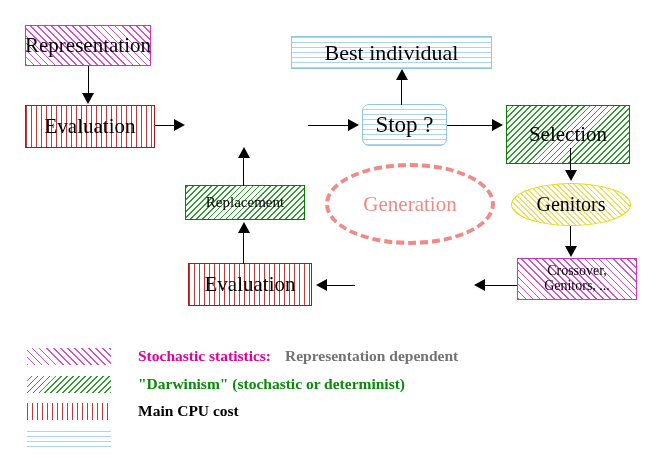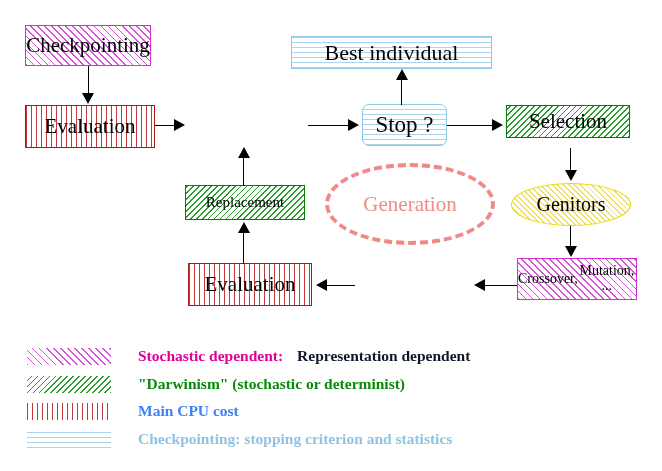--- a/index.html
+++ b/index.html
@@ -62,58 +62,58 @@
   .ahead.right{border-left:11px solid #000;border-top:6px solid transparent;border-bottom:6px solid transparent;}
   .ahead.left{border-right:11px solid #000;border-top:6px solid transparent;border-bottom:6px solid transparent;}
   .ahead.down{border-top:11px solid #000;border-left:6px solid transparent;border-right:6px solid transparent;}
   .ahead.up{border-bottom:11px solid #000;border-left:6px solid transparent;border-right:6px solid transparent;}
 
   
   .legend-row{position:absolute;display:flex;align-items:center;}
   .swatch{width:84px;height:17px;box-sizing:border-box;}
   .legend-text{margin-left:27px;font-size:15.5px;font-weight:bold;white-space:nowrap;}
   .lt-magenta{color:#e3009a;}
-  .lt-gold{color:#0f172a;}
+  .lt-gold{color:#737373;}
   .lt-green{color:#0a8a0a;}
-  .lt-red{color:#3b82f6;}
+  .lt-red{color:#000000;}
   .lt-blue{color:#8fc3e4;}
 </style>
 </head>
 <body>
 
 <div id="canvas">
 
   <div class="node box h-magenta" style="left:25px;top:25px;width:126px;height:41px;">
-    <span class="lbl" style="font-size:21px;">Checkpointing</span>
+    <span class="lbl" style="font-size:21px;">Representation</span>
   </div>
 
   <div class="node box h-red" style="left:25px;top:105px;width:130px;height:43px;">
     <span class="lbl" style="font-size:21px;">Evaluation</span>
   </div>
 
 
   <div class="node box h-blue" style="left:291px;top:36px;width:201px;height:33px;">
     <span class="lbl" style="font-size:22px;">Best individual</span>
   </div>
 
   <div class="node box rounded h-blue" style="left:362px;top:104px;width:85px;height:42px;">
     <span class="lbl" style="font-size:23px;">Stop ?</span>
   </div>
 
-  <div class="node box h-green" style="left:506px;top:105px;width:124px;height:33px;">
+  <div class="node box h-green" style="left:506px;top:105px;width:124px;height:59px;">
     <span class="lbl" style="font-size:21px;">Selection</span>
   </div>
 
   <div class="node ell h-yellow" style="left:511px;top:183px;width:120px;height:43px;align-items:center;">
     <span class="lbl" style="font-size:20px;">Genitors</span>
   </div>
 
-  <div class="node box h-magenta" style="left:517px;top:258px;width:120px;height:42px;flex-direction:row;">
+  <div class="node box h-magenta" style="left:517px;top:258px;width:120px;height:42px;flex-direction:column;">
     <span class="lbl" style="font-size:14px;">Crossover,</span>
-    <span class="lbl" style="font-size:14px;">Mutation, ...</span>
+    <span class="lbl" style="font-size:14px;">Genitors, ...</span>
   </div>
 
 
   <div class="node box h-red" style="left:188px;top:263px;width:124px;height:43px;">
     <span class="lbl" style="font-size:21px;">Evaluation</span>
   </div>
 
   <div class="node box h-green" style="left:185px;top:185px;width:120px;height:35px;">
     <span class="lbl" style="font-size:15px;">Replacement</span>
   </div>
@@ -150,32 +150,31 @@
   <div class="ahead left" style="left:316px;top:279px;"></div>
 
   <div class="conn vline" style="left:243px;top:233px;height:31px;"></div>
   <div class="ahead up" style="left:238px;top:222px;"></div>
 
   <div class="conn vline" style="left:243px;top:158px;height:28px;"></div>
   <div class="ahead up" style="left:238px;top:147px;"></div>
 
   <div class="legend-row" style="left:27px;top:347px;">
     <span class="swatch h-magenta"></span>
-    <span class="legend-text lt-magenta">Stochastic dependent:</span>
+    <span class="legend-text lt-magenta">Stochastic statistics:</span>
     <span class="legend-text lt-gold" style="margin-left:14px;">Representation dependent</span>
   </div>
 
   <div class="legend-row" style="left:27px;top:375px;">
     <span class="swatch h-green"></span>
     <span class="legend-text lt-green">"Darwinism" (stochastic or determinist)</span>
   </div>
 
   <div class="legend-row" style="left:27px;top:402px;">
     <span class="swatch h-red"></span>
     <span class="legend-text lt-red">Main CPU cost</span>
   </div>
 
   <div class="legend-row" style="left:27px;top:430px;">
     <span class="swatch h-blue"></span>
-    <span class="legend-text lt-blue">Checkpointing: stopping criterion and statistics</span>
   </div>
 
 </div>
 
 </body></html>

